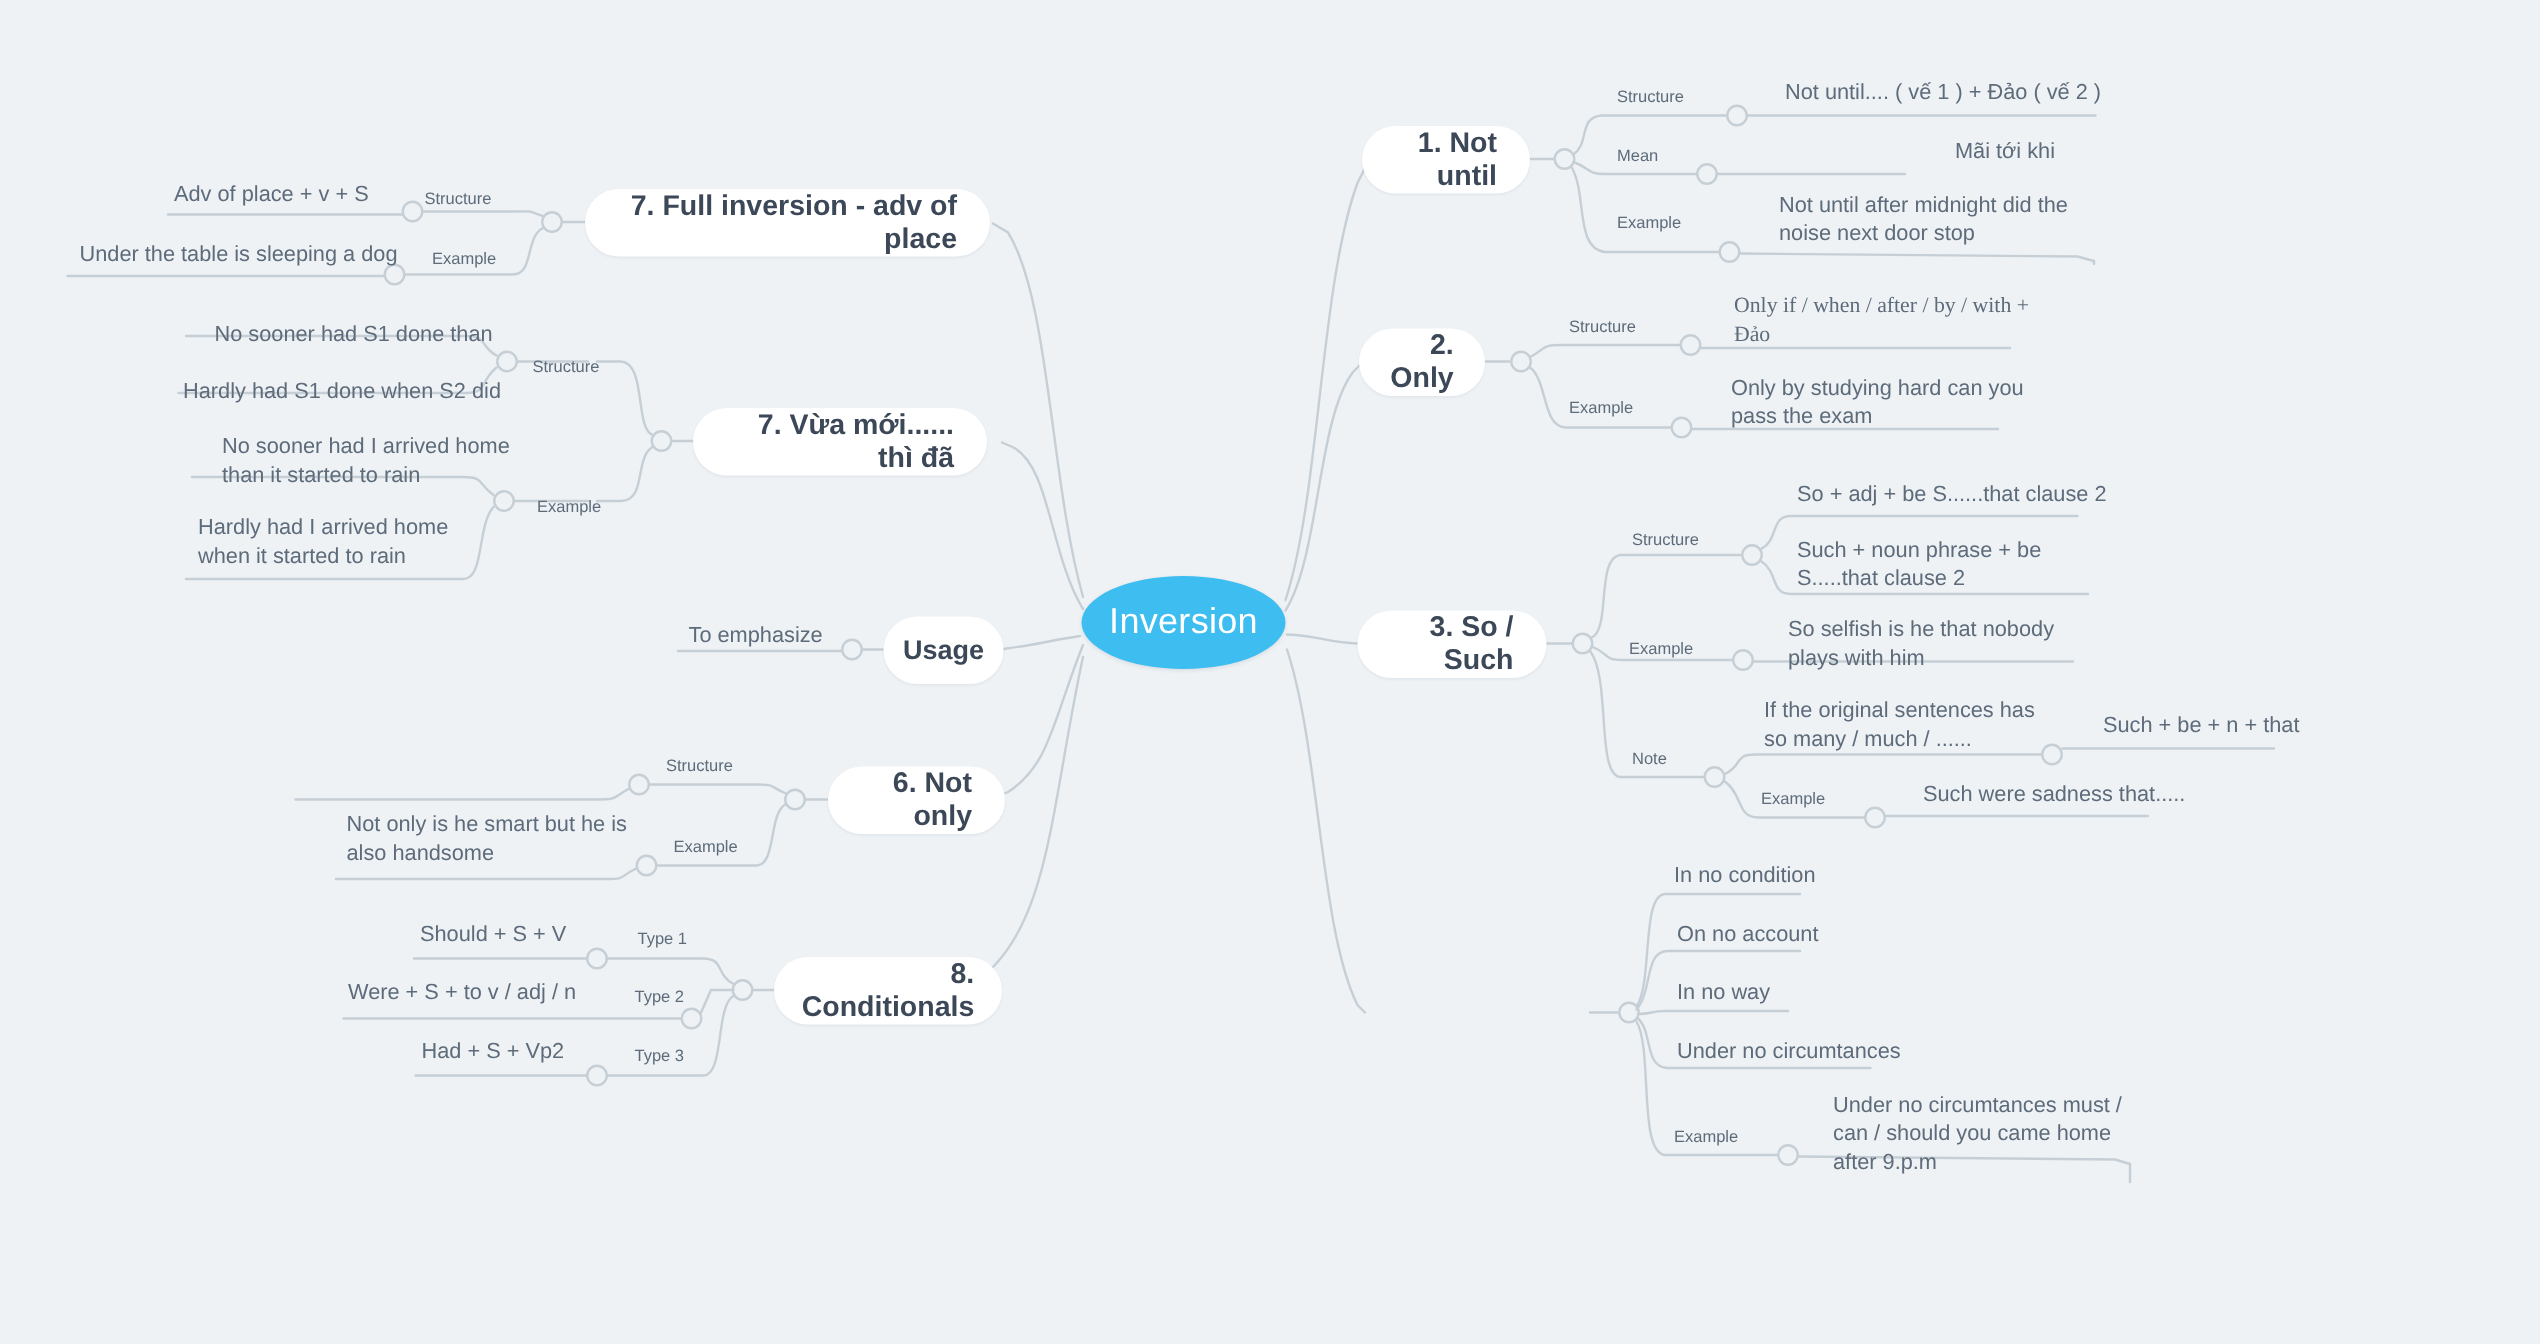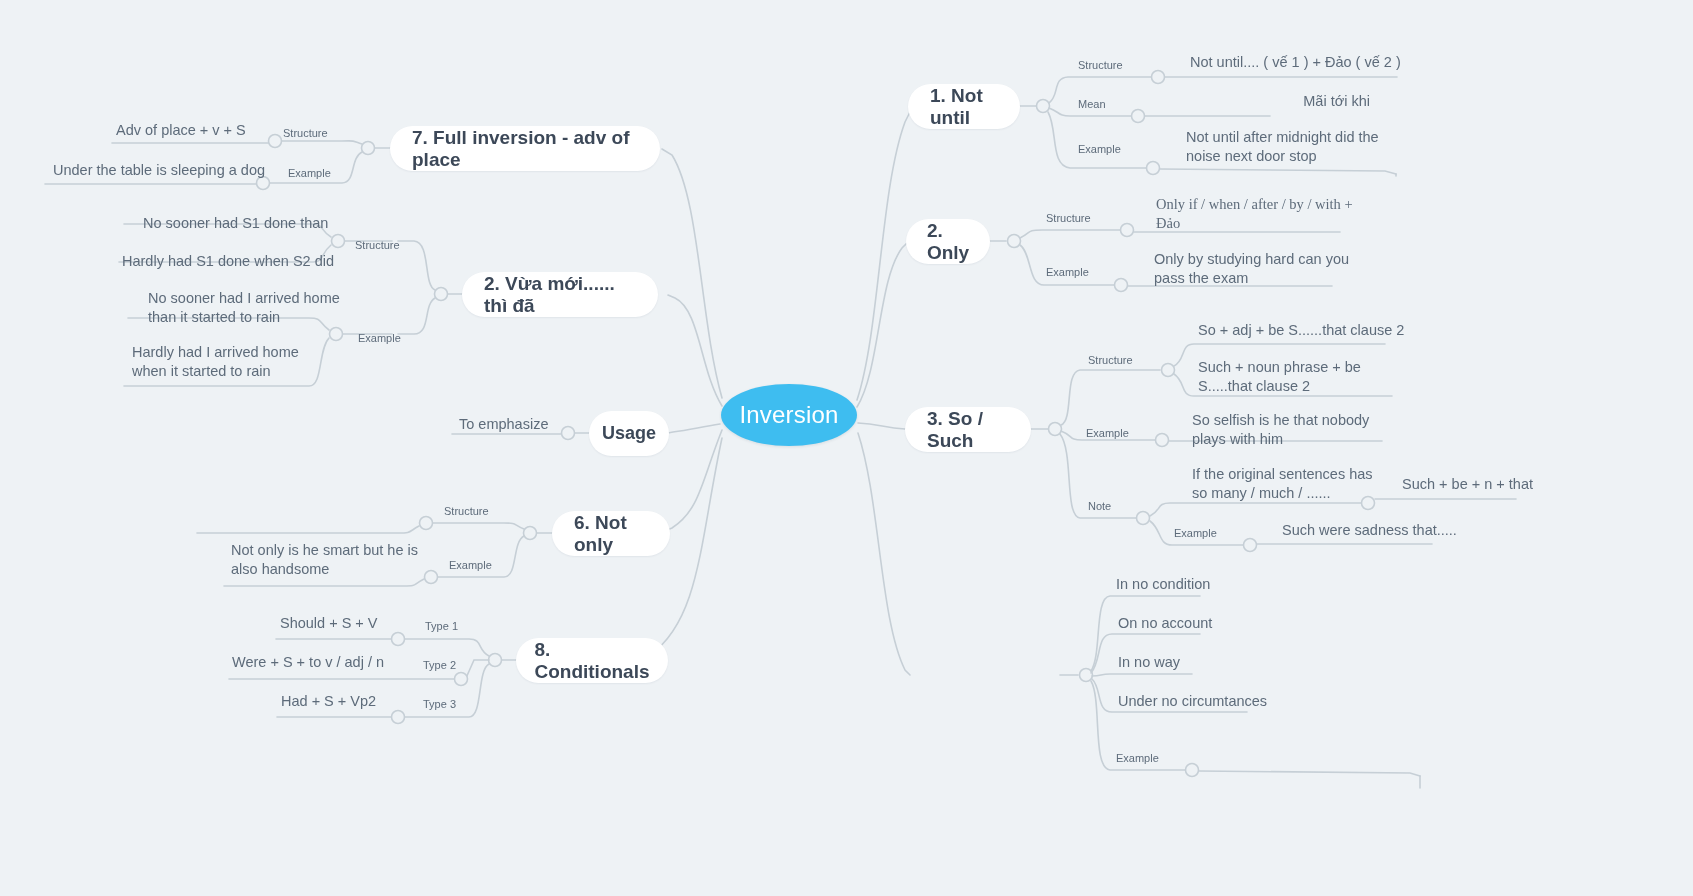--- a/index.html
+++ b/index.html
@@ -32,21 +32,21 @@
   
   .topic{
     background:#ffffff;
     border-radius:34px;
     display:flex;align-items:center;justify-content:center;
     color:#3c4858;
     font-size:19px;
     font-weight:bold;
     padding:0 22px;
     box-shadow:0 1px 2px rgba(20,40,60,.06);
-    text-align:left;
+    text-align:right;
     line-height:1.15;
   }
   .topic.small{font-size:18px;}
 
   
   .leaf{
     color:#5d6b7a;
     font-size:14.5px;
     line-height:1.30;
     display:flex;
@@ -242,21 +242,21 @@
   </div>
   <div class="node mid" style="left:1086px;top:418px;width:100px;height:22px;">
     <span>Example</span>
   </div>
   <div class="node leaf r" style="left:1192px;top:411px;width:200px;height:40px;align-items:flex-start;">
     <span>So selfish is he that nobody plays with him</span>
   </div>
   <div class="node mid" style="left:1088px;top:491px;width:80px;height:22px;">
     <span>Note</span>
   </div>
-  <div class="node leaf r" style="left:1176px;top:465px;width:190px;height:40px;align-items:flex-start;margin-left:16px;">
+  <div class="node leaf r" style="left:1176px;top:465px;width:190px;height:40px;align-items:flex-start;">
     <span>If the original sentences has so many / much / ......</span>
   </div>
   <div class="node leaf r" style="left:1402px;top:472px;width:240px;height:22px;">
     <span>Such + be + n + that</span>
   </div>
   <div class="node mid" style="left:1174px;top:518px;width:100px;height:22px;">
     <span>Example</span>
   </div>
   <div class="node leaf r" style="left:1282px;top:518px;width:230px;height:22px;">
     <span>Such were sadness that.....</span>
@@ -270,23 +270,26 @@
   </div>
   <div class="node leaf r" style="left:1118px;top:650px;width:220px;height:22px;">
     <span>In no way</span>
   </div>
   <div class="node leaf r" style="left:1118px;top:689px;width:240px;height:22px;">
     <span>Under no circumtances</span>
   </div>
   <div class="node mid" style="left:1116px;top:743px;width:100px;height:22px;">
     <span>Example</span>
   </div>
+  <div class="node leaf r" style="left:1222px;top:728px;width:205px;height:60px;align-items:flex-start;">
+    <span>Under no circumtances must / can / should you came home after 9.p.m</span>
+  </div>
 
   <div class="node topic" style="left:462px;top:272px;width:196px;height:45px;">
-    <span>2. Vừa mới...... thì đã</span>
+    <span>7. Vừa mới...... thì đã</span>
   </div>
   <div class="node mid" style="left:355px;top:230px;width:110px;height:22px;">
     <span>Structure</span>
   </div>
   <div class="node leaf l" style="left:143px;top:211px;width:250px;height:22px;">
     <span>No sooner had S1 done than</span>
   </div>
   <div class="node leaf l" style="left:122px;top:249px;width:260px;height:22px;">
     <span>Hardly had S1 done when S2 did</span>
   </div>

